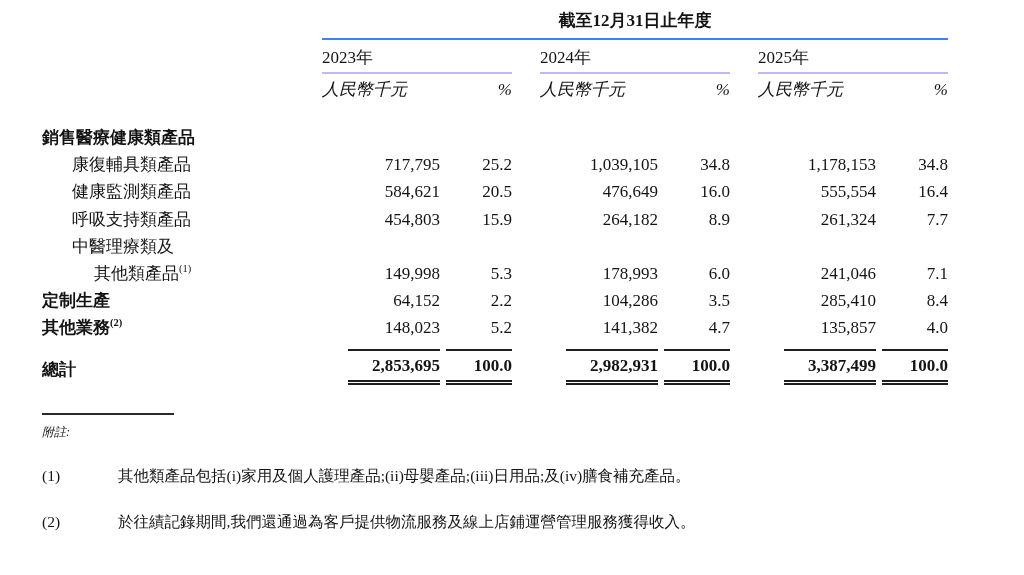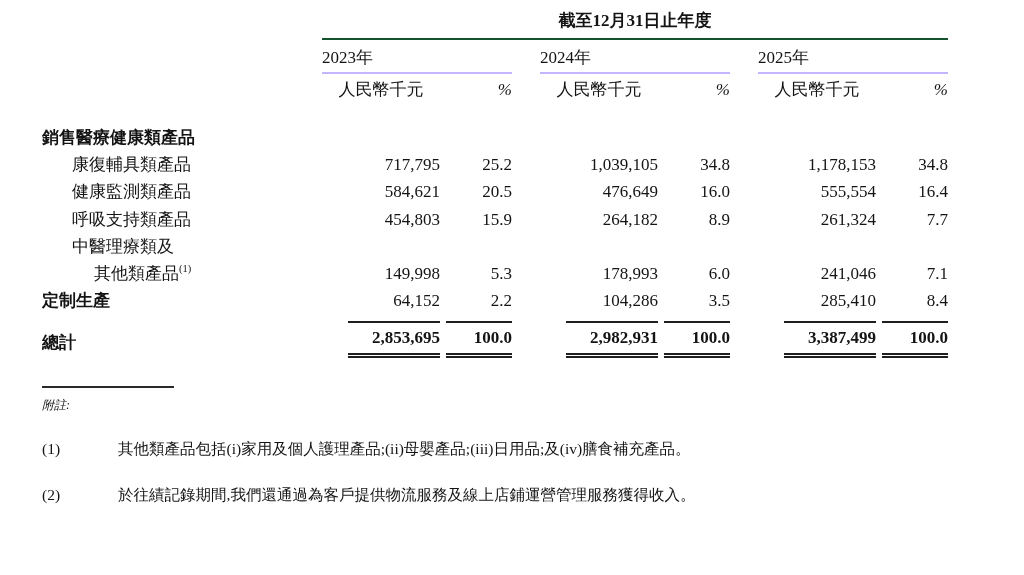--- a/index.html
+++ b/index.html
@@ -10,23 +10,23 @@
   }
   .doc { padding:10px 0 0 42px; }
 
   table.fin { border-collapse:collapse; table-layout:fixed; width:906px; font-size:17px; }
   td { padding:2.5px 0; vertical-align:bottom; line-height:1.3; }
   col.c-label { width:280px; }
   col.c-num { width:118px; }
   col.c-pct { width:72px; }
   col.c-gap { width:28px; }
 
-  .period-head { text-align:center; font-weight:bold; border-bottom:2px solid #14532d; padding:0 0 6px; }
+  .period-head { text-align:center; font-weight:bold; border-bottom:2px solid #3b82f6; padding:0 0 6px; }
   .year-head   { text-align:left; font-weight:normal; border-bottom:2px solid #c4b5fd; padding:7px 0 3px; }
-  .unit-cell   { padding:5px 0 12px;text-align:center; }
+  .unit-cell   { font-style:italic; padding:5px 0 12px; }
   .pct-head    { font-style:italic; text-align:right; padding:5px 0 12px; }
 
   td.num, td.pct { text-align:right; }
   td.lbl { overflow:hidden; }
   .lwrap { display:flex; align-items:flex-start; }
   .b { font-weight:bold; }
   .ind1 { padding-left:30px; }
   .ind2 { padding-left:52px; }
   sup { font-size:10.5px; line-height:0; vertical-align:super; }
 
@@ -193,20 +193,36 @@
         <td class="num">64,152</td>
         <td class="pct">2.2</td>
         <td></td>
         <td class="num">104,286</td>
         <td class="pct">3.5</td>
         <td></td>
         <td class="num">285,410</td>
         <td class="pct">8.4</td>
       </tr>
 
+      <tr>
+        <td class="lbl">
+            <span class="lwrap">
+              <span class="b"><span>其他業務</span><sup>(2)</sup></span>
+              <span class="leader"></span>
+            </span>
+          </td>
+        <td class="num">148,023</td>
+        <td class="pct">5.2</td>
+        <td></td>
+        <td class="num">141,382</td>
+        <td class="pct">4.7</td>
+        <td></td>
+        <td class="num">135,857</td>
+        <td class="pct">4.0</td>
+      </tr>
 
       <tr class="total">
         <td class="lbl">
             <span class="lwrap">
               <span class="b">總計</span>
               <span class="leader"></span>
             </span>
           </td>
         <td class="num">
             <div class="tbox">2,853,695</div>

